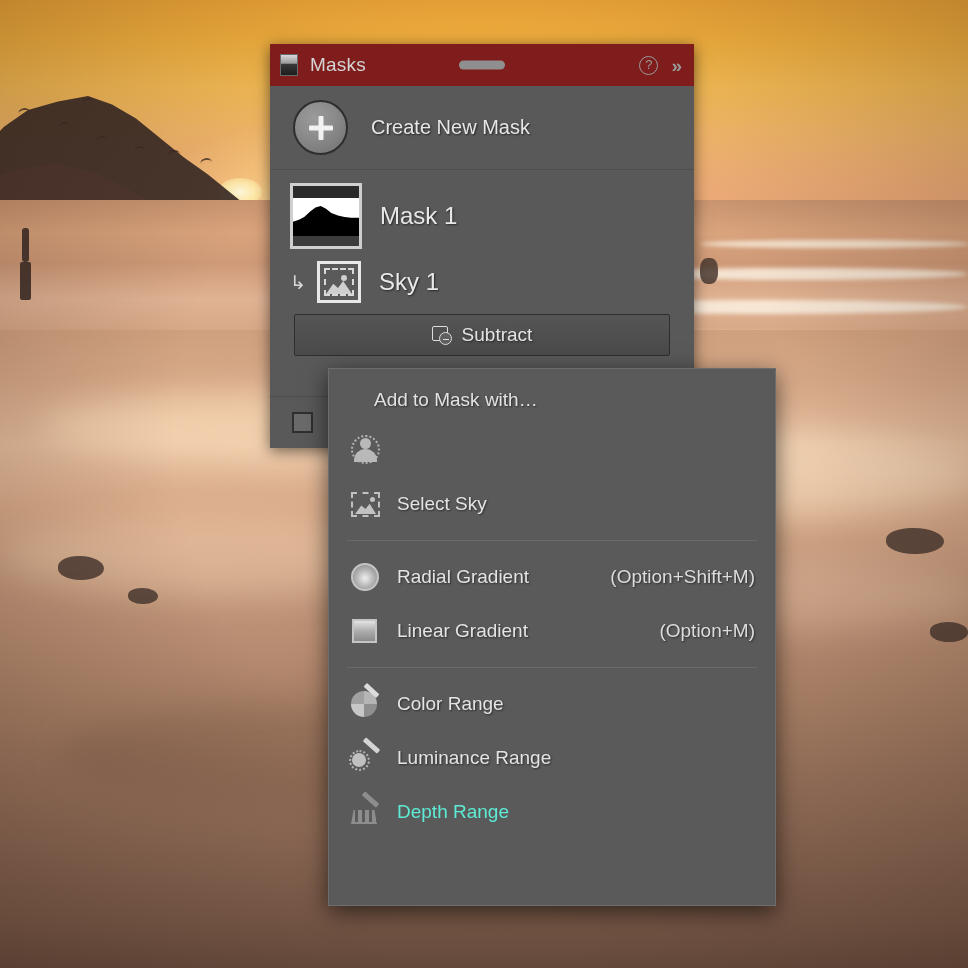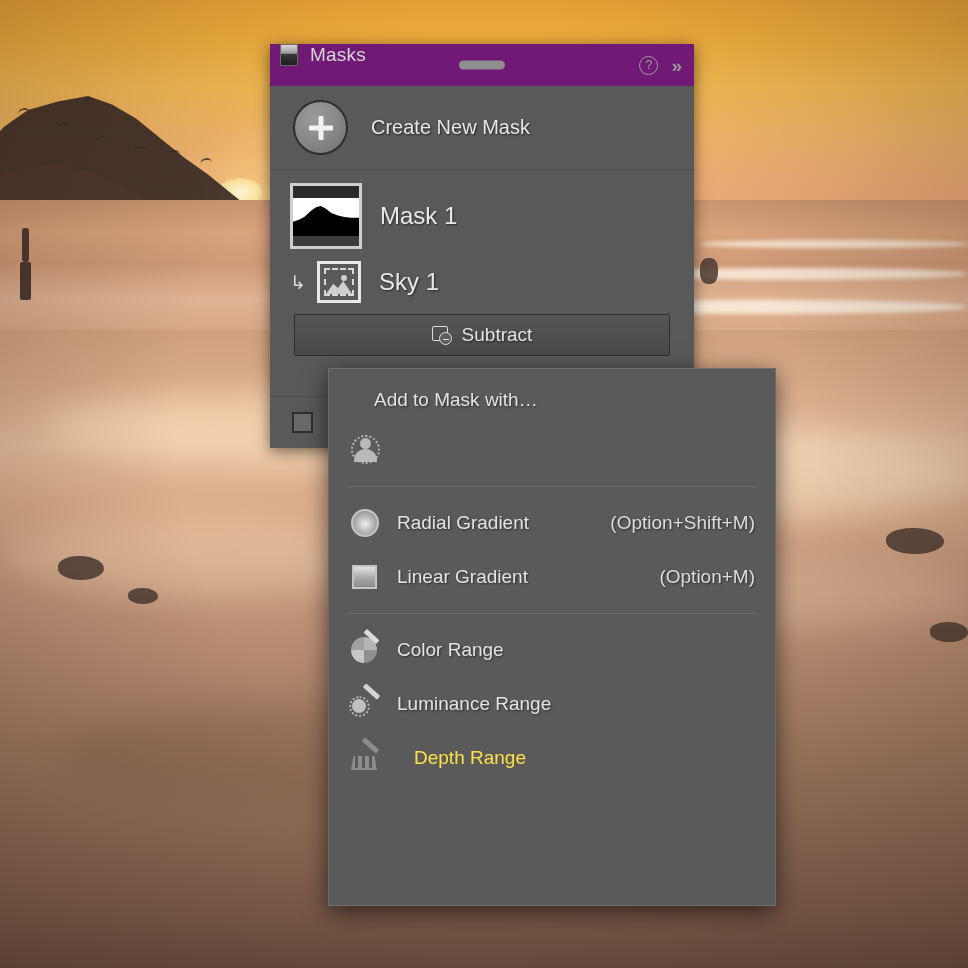--- a/index.html
+++ b/index.html
@@ -132,22 +132,23 @@
   
   #masks-panel {
     position: absolute;
     left: 270px; top: 44px;
     width: 424px; height: 404px;
     background: #595959;
     box-shadow: 0 3px 14px rgba(0,0,0,.55);
   }
   #panel-titlebar {
     height: 42px;
-    background: #701a75;
-    display: flex;
+    background: #7f1d1d;
+    display: flex;
+    align-items: center;
     padding: 0 12px 0 10px;
     position: relative;
   }
   .mask-glyph {
     width: 18px; height: 22px;
     border: 1px solid #6a6a6a;
     background: linear-gradient(180deg, #d8d8d8 0%, #9a9a9a 42%, #3a3a3a 44%, #1d1d1d 100%);
     flex: none;
   }
   #panel-title {
@@ -366,21 +367,21 @@
   }
   .menu-item {
     height: 54px;
     display: flex;
     align-items: center;
     padding: 0 20px 0 20px;
     color: #e4e4e4;
     font-size: 19px;
     text-shadow: 1px 1px 2px rgba(0,0,0,.5);
   }
-  .menu-item.disabled { color: #fde047; text-shadow: none; gap: 17px; }
+  .menu-item.disabled { color: #5eead4; text-shadow: none; }
   .menu-item .mi-icon {
     width: 34px; height: 30px;
     flex: none;
     margin-right: 14px;
     position: relative;
   }
   .menu-item .mi-label { flex: 1; }
   .menu-item .mi-shortcut {
     color: #dcdcdc;
     font-size: 19px;
@@ -590,20 +591,29 @@
 
   <div>
     <div class="menu-item">
       <div class="mi-icon ic-subject">
         <div class="ring"></div>
           <div class="head"></div>
           <div class="body"></div>
       </div>
       <div class="mi-shortcut"></div>
     </div>
+    <div class="menu-item">
+      <div class="mi-icon ic-sky">
+        <div class="frame"></div>
+          <div class="mtn"></div>
+          <div class="dot"></div>
+      </div>
+      <div class="mi-label">Select Sky</div>
+      <div class="mi-shortcut"></div>
+    </div>
   </div>
 
   <div class="menu-sep"></div>
 
   <div>
     <div class="menu-item">
       <div class="mi-icon ic-radial">
         <div class="box"></div>
       </div>
       <div class="mi-label">Radial Gradient</div>

